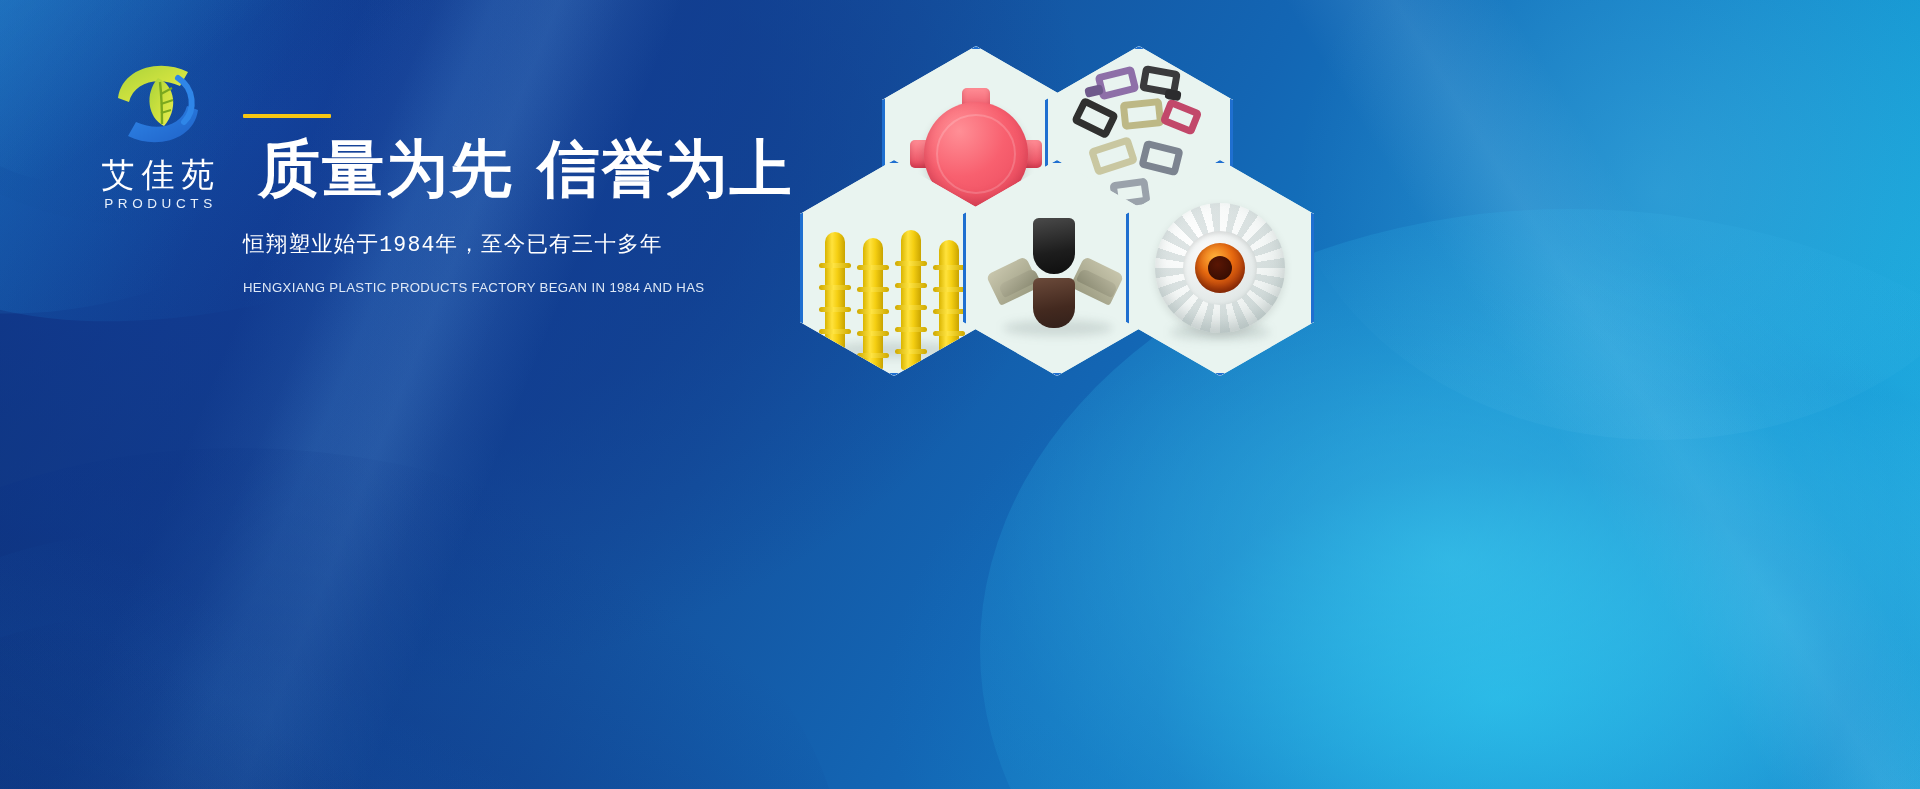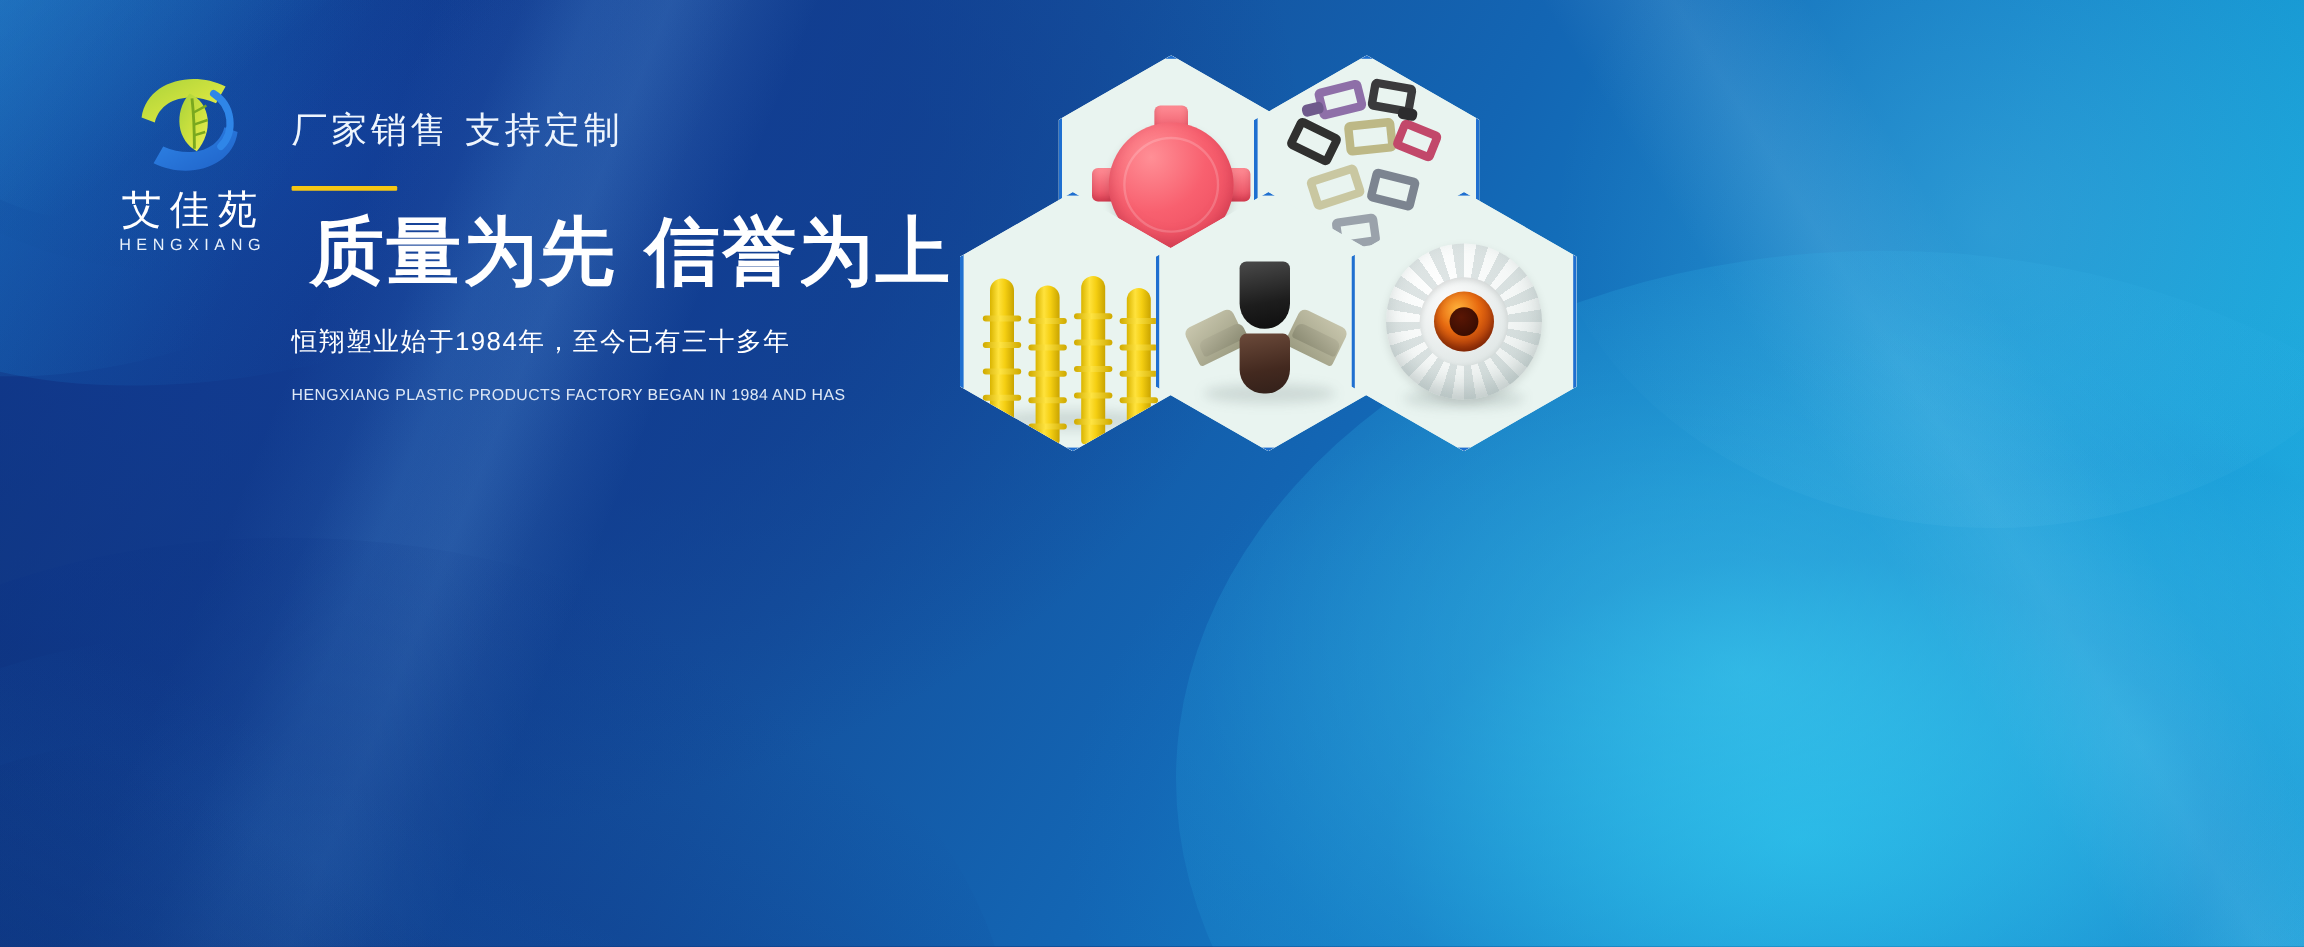--- a/index.html
+++ b/index.html
@@ -60,21 +60,21 @@
               font-family:"DejaVu Sans","Liberation Sans",sans-serif; line-height:1.05; text-indent:7px; }
   .logo-sub{ margin-top:3px; font-size:13.5px; letter-spacing:4.6px; color:#e8f1fb; text-indent:5px; }
 
   .headline-block{ position:absolute; left:243px; top:88px; }
   .kicker{ font-size:30px; letter-spacing:3px; color:#eef5fd; font-weight:400;
            font-family:"DejaVu Sans","Liberation Sans",sans-serif; white-space:nowrap; }
   .rule{ width:88px; height:4px; background:#f6c713; margin:26px 0 18px 0; border-radius:1px; }
   .title{ font-size:62px; font-weight:700; color:#ffffff; letter-spacing:2px; white-space:nowrap;
           font-family:"DejaVu Sans","Liberation Sans",sans-serif; line-height:1.08;margin-left:15px; }
   .subtitle{ margin-top:26px; font-size:21.5px; color:#ffffff; letter-spacing:1.2px; white-space:nowrap;
-          font-family:Liberation Sans, sans-serif; }
+          font-family:Liberation Mono, monospace; }
   .en-lines{ margin-top:16px; }
   .en-line{ font-size:13.2px; color:#dfe9f6; letter-spacing:.35px; line-height:2.05; white-space:nowrap; }
   .en-line.indent{ padding-left:8px; }
 
   
   .hex-wrap{ position:absolute; left:800px; top:44px; width:520px; height:346px; z-index:6; }
   .hex{
     position:absolute; width:188px; height:216px;
     clip-path:polygon(50% 0%, 100% 25%, 100% 75%, 50% 100%, 0% 75%, 0% 25%);
     background:#e6f3ef; overflow:hidden;
@@ -181,25 +181,24 @@
           </defs>
           <path d="M16 46 C20 16, 58 6, 86 20 L78 34 C56 24, 32 30, 27 50 Z" fill="url(#gLeaf)"></path>
           <path d="M96 58 C92 88, 54 98, 26 84 L34 70 C56 80, 80 74, 85 54 Z" fill="url(#gSw)"></path>
           <path d="M56 26 C74 34, 76 58, 62 74 C46 66, 42 42, 56 26 Z" fill="url(#gLeaf)"></path>
           <path d="M58 30 C60 48, 60 62, 60 72" stroke="#7aa81f" stroke-width="2.4" fill="none"></path>
           <path d="M59 42 L70 36 M59 52 L71 48 M59 61 L69 58" stroke="#7aa81f" stroke-width="2" fill="none"></path>
           <path d="M76 26 C92 36, 94 58, 82 70" stroke="#2f86e8" stroke-width="6" fill="none" stroke-linecap="round"></path>
         </svg>
       </div>
       <div class="logo-name">艾佳苑</div>
-      <div class="logo-sub">HENGXIANG</div>
+      <div class="logo-sub">PRODUCTS</div>
     </div>
 
     <div class="headline-block">
-      <div class="kicker">厂家销售  支持定制</div>
       <div class="rule"></div>
       <div class="title">质量为先 信誉为上</div>
       <div class="subtitle">恒翔塑业始于1984年，至今已有三十多年</div>
       <div class="en-lines">
         <div class="en-line">HENGXIANG PLASTIC PRODUCTS FACTORY BEGAN IN 1984 AND HAS</div>
       </div>
     </div>
 
   </div>
 

